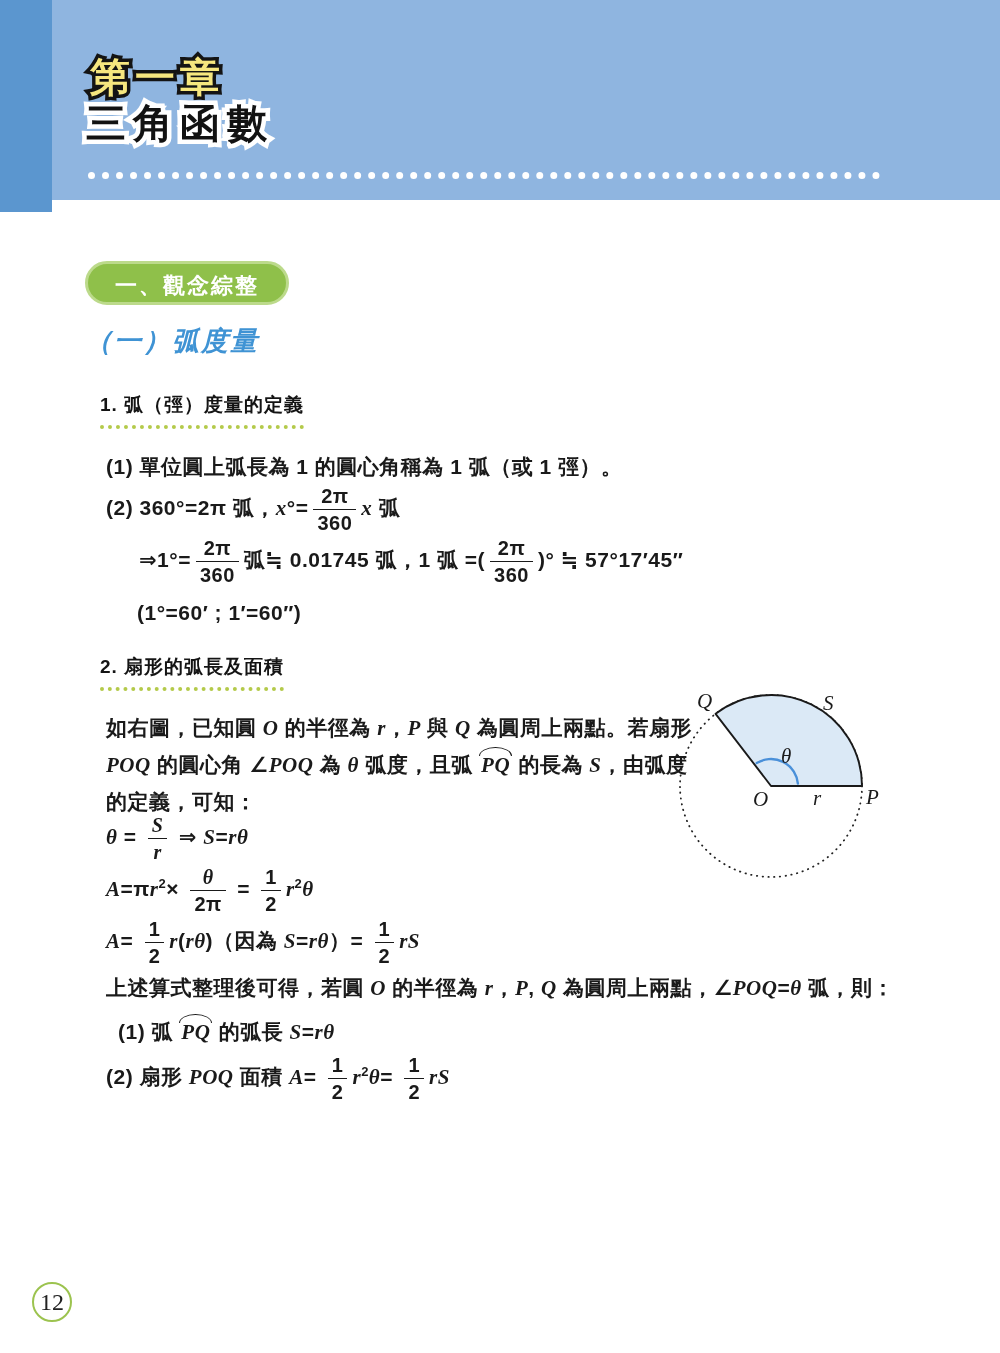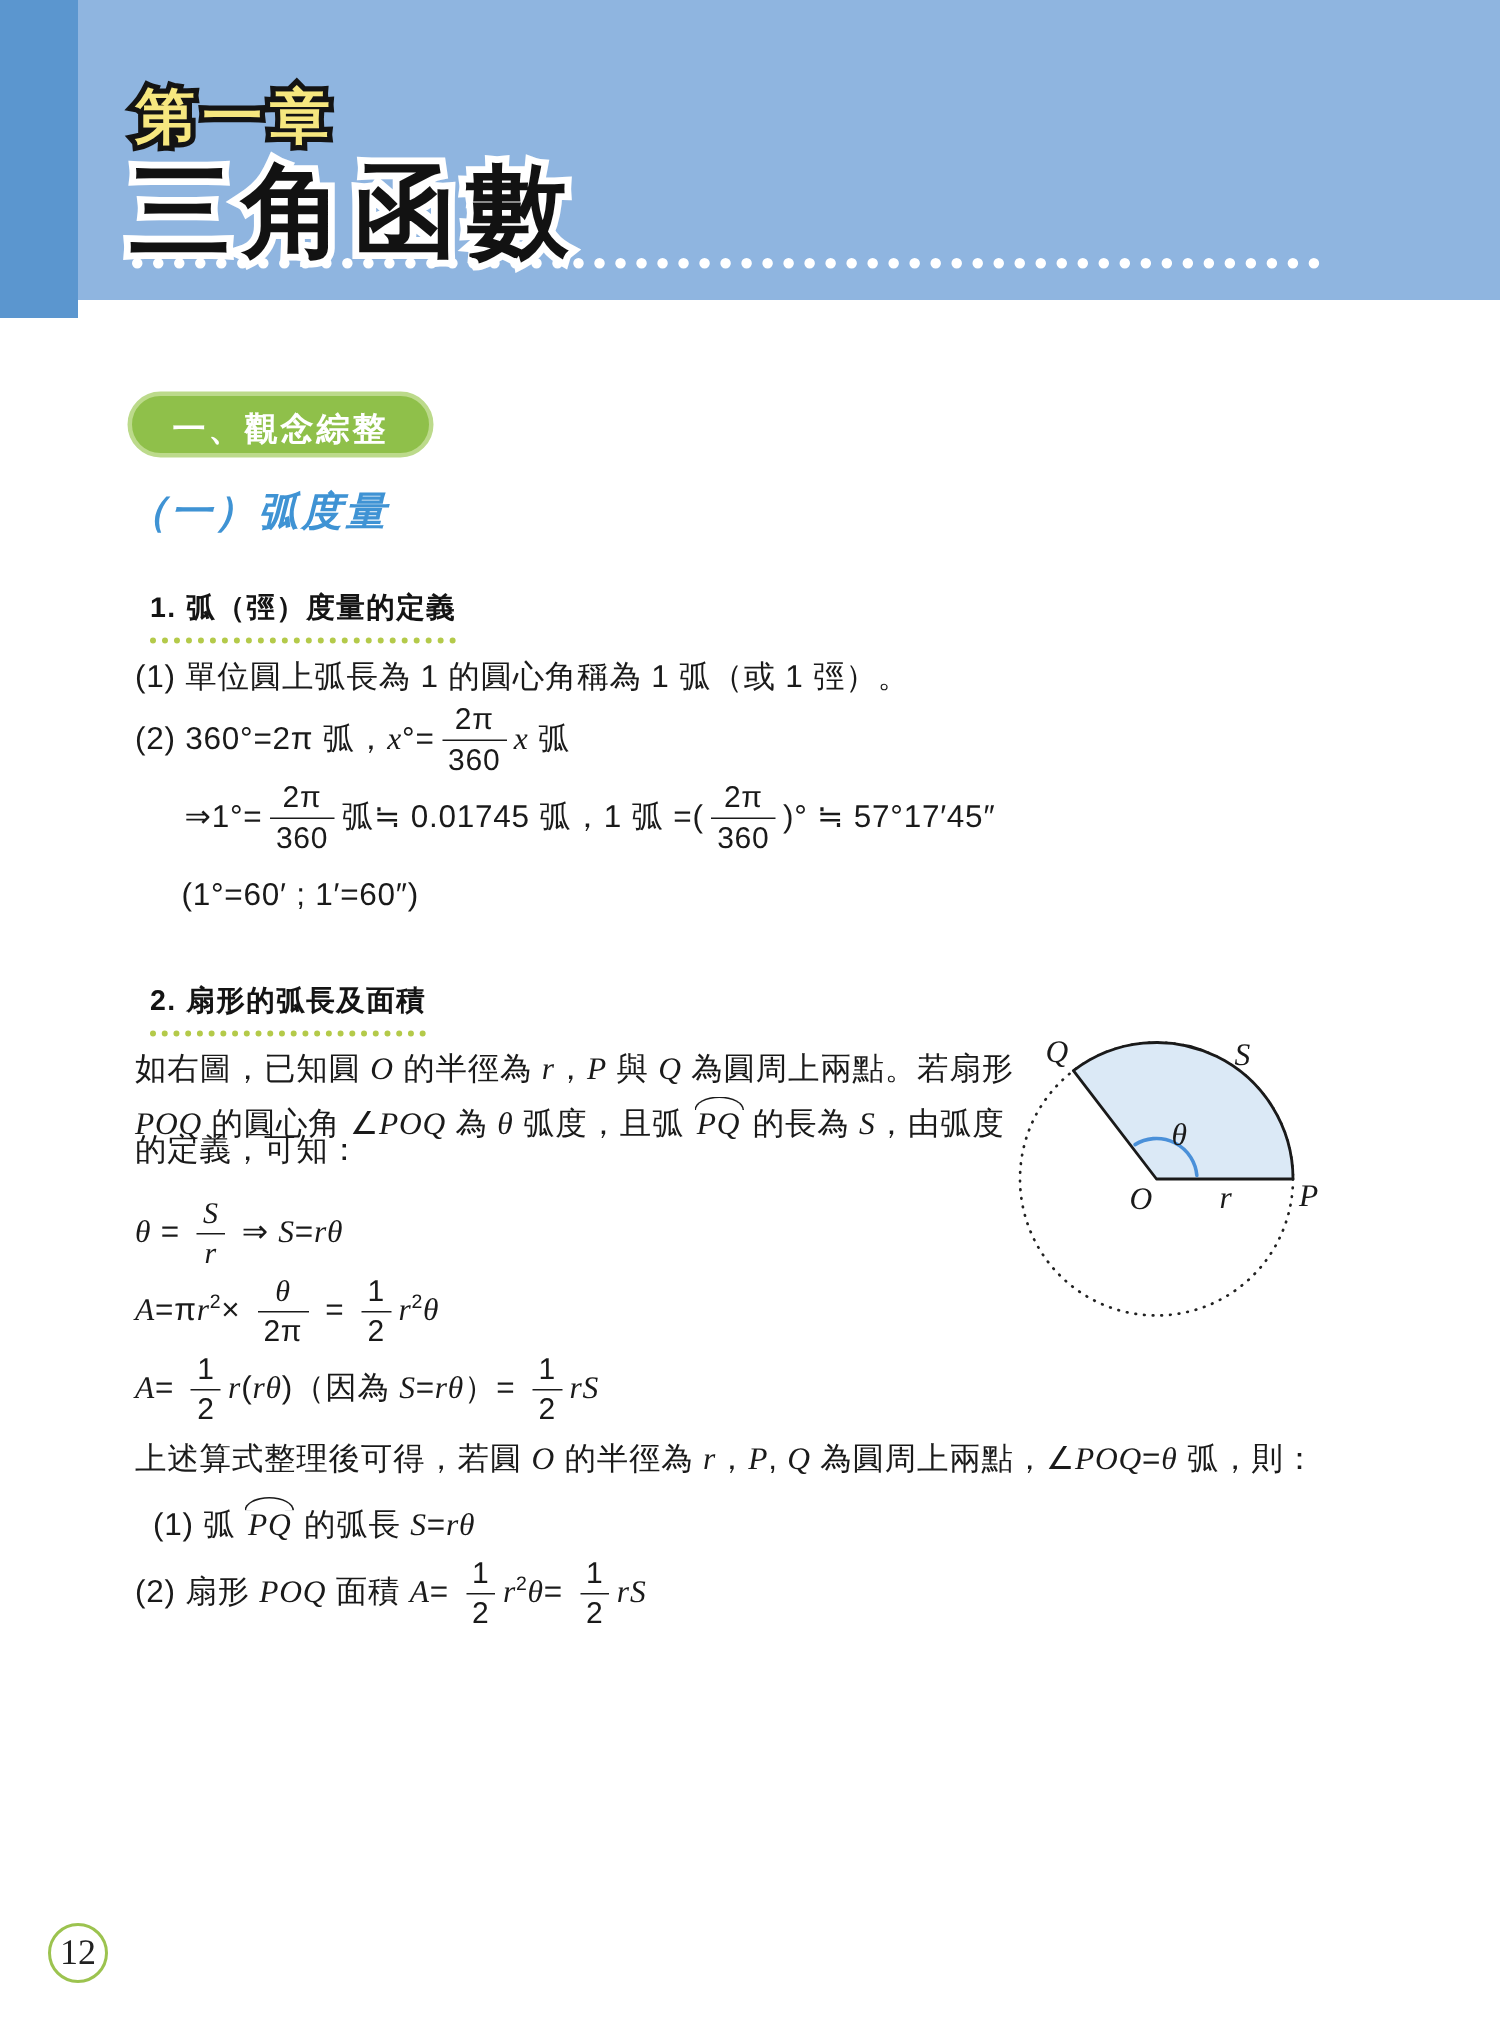--- a/index.html
+++ b/index.html
@@ -11,21 +11,21 @@
 
   
   .chapter-header{position:absolute;left:0;top:0;width:1000px;height:200px;background:#8fb5e0;}
   .side-strip{position:absolute;left:0;top:0;width:52px;height:212px;background:#5b96cf;}
   .chapter-label{
     position:absolute;left:90px;top:50px;font-size:40px;font-weight:900;letter-spacing:5px;
     color:#f6e77f;-webkit-text-stroke:7px #141414;paint-order:stroke fill;
     text-shadow:0 0 0 #141414;
   }
   .chapter-title{
-    position:absolute;left:86px;top:96px;font-size:68px;font-weight:900;letter-spacing:7px;
+    position:absolute;left:86px;top:96px;font-size:40px;font-weight:900;letter-spacing:7px;
     color:#121212;-webkit-text-stroke:9px #ffffff;paint-order:stroke fill;
   }
   .header-dots{position:absolute;left:88px;top:172px;width:792px;height:0;border-top:7px dotted #ffffff;}
 
   
   .badge{
     position:absolute;left:85px;top:261px;height:44px;line-height:44px;padding:0 27px;
     background:#8fc04a;border:3px solid #bcda8b;border-radius:26px;box-sizing:border-box;
     color:#ffffff;font-size:22px;font-weight:700;letter-spacing:2px;
   }
@@ -34,21 +34,21 @@
     position:absolute;left:85px;top:323px;margin:0;font-size:27px;font-weight:700;
     color:#3f93d4;letter-spacing:2px;font-style:italic;
   }
   .topic-title{
     position:absolute;margin:12px;font-size:19px;font-weight:700;color:#141414;letter-spacing:1px;
     border-bottom:4px dotted #b4ca4a;padding-bottom:7px;
   }
   .t1{left:88px;top:380px;}
   .t2{left:88px;top:642px;}
 
-  .body-line{position:absolute;margin:0;font-size:21px;color:#1a1a1a;white-space:nowrap;letter-spacing:0.5px;}
+  .body-line{position:absolute;margin:16px;font-size:21px;color:#1a1a1a;white-space:nowrap;letter-spacing:0.5px;font-weight:bold;}
 
   
   .mi{font-family:"Liberation Serif","DejaVu Serif",serif;font-style:italic;}
   sup{font-size:13px;}
   .frac{display:inline-block;text-align:center;vertical-align:middle;margin:0 5px;line-height:1.2;font-size:20px;}
   .frac .num{display:block;padding:0 4px 1px;}
   .frac .den{display:block;border-top:1.6px solid #1a1a1a;padding:1px 4px 0;}
   .arc{position:relative;display:inline-block;padding:0 2px;}
   .arc::before{
     content:"";position:absolute;left:0;right:0;top:-6px;height:8px;
@@ -84,21 +84,21 @@
 
   <h3 class="topic-title t1">1. 弧（弳）度量的定義</h3>
   <p class="body-line" style="left:90px;top:437px;">(1) 單位圓上弧長為 1 的圓心角稱為 1 弧（或 1 弳）。</p>
   <p class="body-line" style="left:90px;top:468px;">(2) 360°=2π 弧，<span class="mi">x</span>°=<span class="frac"><span class="num">2π</span><span class="den">360</span></span><span class="mi">x</span> 弧</p>
   <p class="body-line" style="left:123px;top:520px;">⇒1°=<span class="frac"><span class="num">2π</span><span class="den">360</span></span>弧≒ 0.01745 弧，1 弧 =(<span class="frac"><span class="num">2π</span><span class="den">360</span></span>)° ≒ 57°17′45″</p>
   <p class="body-line" style="left:121px;top:585px;">(1°=60′ ; 1′=60″)</p>
 
   <h3 class="topic-title t2">2. 扇形的弧長及面積</h3>
   <p class="body-line" style="left:90px;top:698px;">如右圖，已知圓 <span class="mi">O</span> 的半徑為 <span class="mi">r</span>，<span class="mi">P</span> 與 <span class="mi">Q</span> 為圓周上兩點。若扇形</p>
   <p class="body-line" style="left:90px;top:735px;"><span class="mi">POQ</span> 的圓心角 ∠<span class="mi">POQ</span> 為 <span class="mi">θ</span> 弧度，且弧 <span class="arc"><span class="mi">PQ</span></span> 的長為 <span class="mi">S</span>，由弧度</p>
-  <p class="body-line" style="left:90px;top:752px;text-align:right;">的定義，可知：</p>
+  <p class="body-line" style="left:90px;top:772px;text-align:right;">的定義，可知：</p>
 
   <p class="body-line" style="left:90px;top:797px;"><span class="mi">θ</span> = <span class="frac"><span class="num"><span class="mi">S</span></span><span class="den"><span class="mi">r</span></span></span> ⇒ <span class="mi">S</span>=<span class="mi">r</span><span class="mi">θ</span></p>
   <p class="body-line" style="left:90px;top:849px;"><span class="mi">A</span>=π<span class="mi">r</span><sup>2</sup>× <span class="frac"><span class="num"><span class="mi">θ</span></span><span class="den">2π</span></span> = <span class="frac"><span class="num">1</span><span class="den">2</span></span><span class="mi">r</span><sup>2</sup><span class="mi">θ</span></p>
   <p class="body-line" style="left:90px;top:901px;"><span class="mi">A</span>= <span class="frac"><span class="num">1</span><span class="den">2</span></span><span class="mi">r</span>(<span class="mi">r</span><span class="mi">θ</span>)（因為 <span class="mi">S</span>=<span class="mi">r</span><span class="mi">θ</span>）= <span class="frac"><span class="num">1</span><span class="den">2</span></span><span class="mi">r</span><span class="mi">S</span></p>
 
   <p class="body-line" style="left:90px;top:958px;">上述算式整理後可得，若圓 <span class="mi">O</span> 的半徑為 <span class="mi">r</span>，<span class="mi">P</span>, <span class="mi">Q</span> 為圓周上兩點，∠<span class="mi">POQ</span>=<span class="mi">θ</span> 弧，則：</p>
   <p class="body-line" style="left:102px;top:1002px;">(1) 弧 <span class="arc"><span class="mi">PQ</span></span> 的弧長 <span class="mi">S</span>=<span class="mi">r</span><span class="mi">θ</span></p>
   <p class="body-line" style="left:90px;top:1037px;">(2) 扇形 <span class="mi">POQ</span> 面積 <span class="mi">A</span>= <span class="frac"><span class="num">1</span><span class="den">2</span></span><span class="mi">r</span><sup>2</sup><span class="mi">θ</span>= <span class="frac"><span class="num">1</span><span class="den">2</span></span><span class="mi">r</span><span class="mi">S</span></p>
 
   <svg class="sector-svg" width="240" height="215" viewBox="0 0 240 215">

